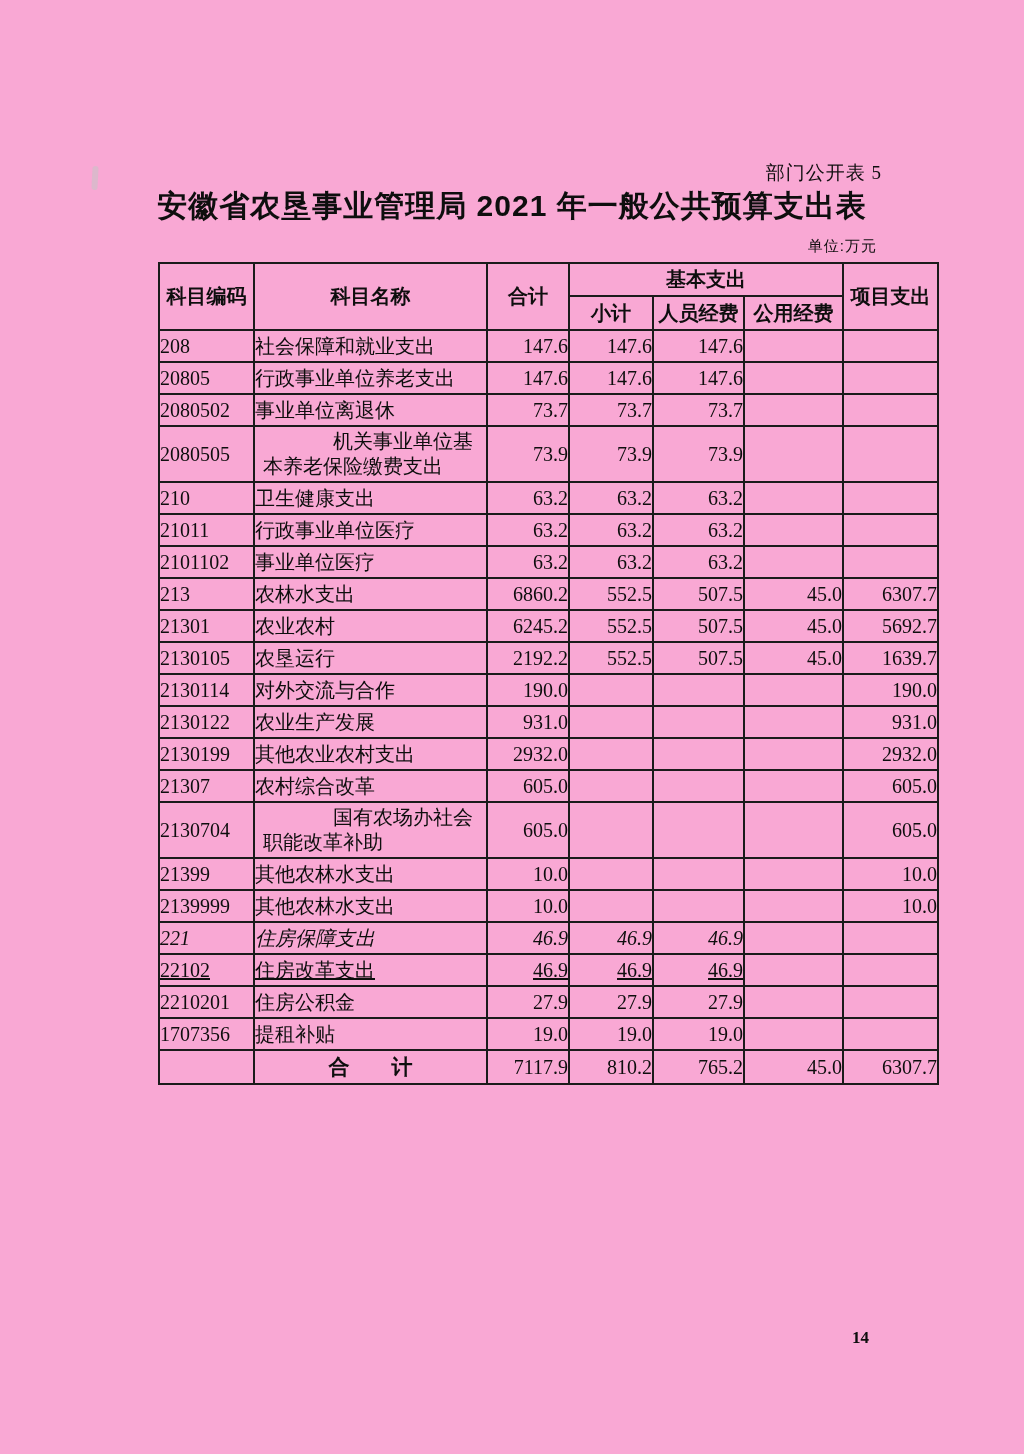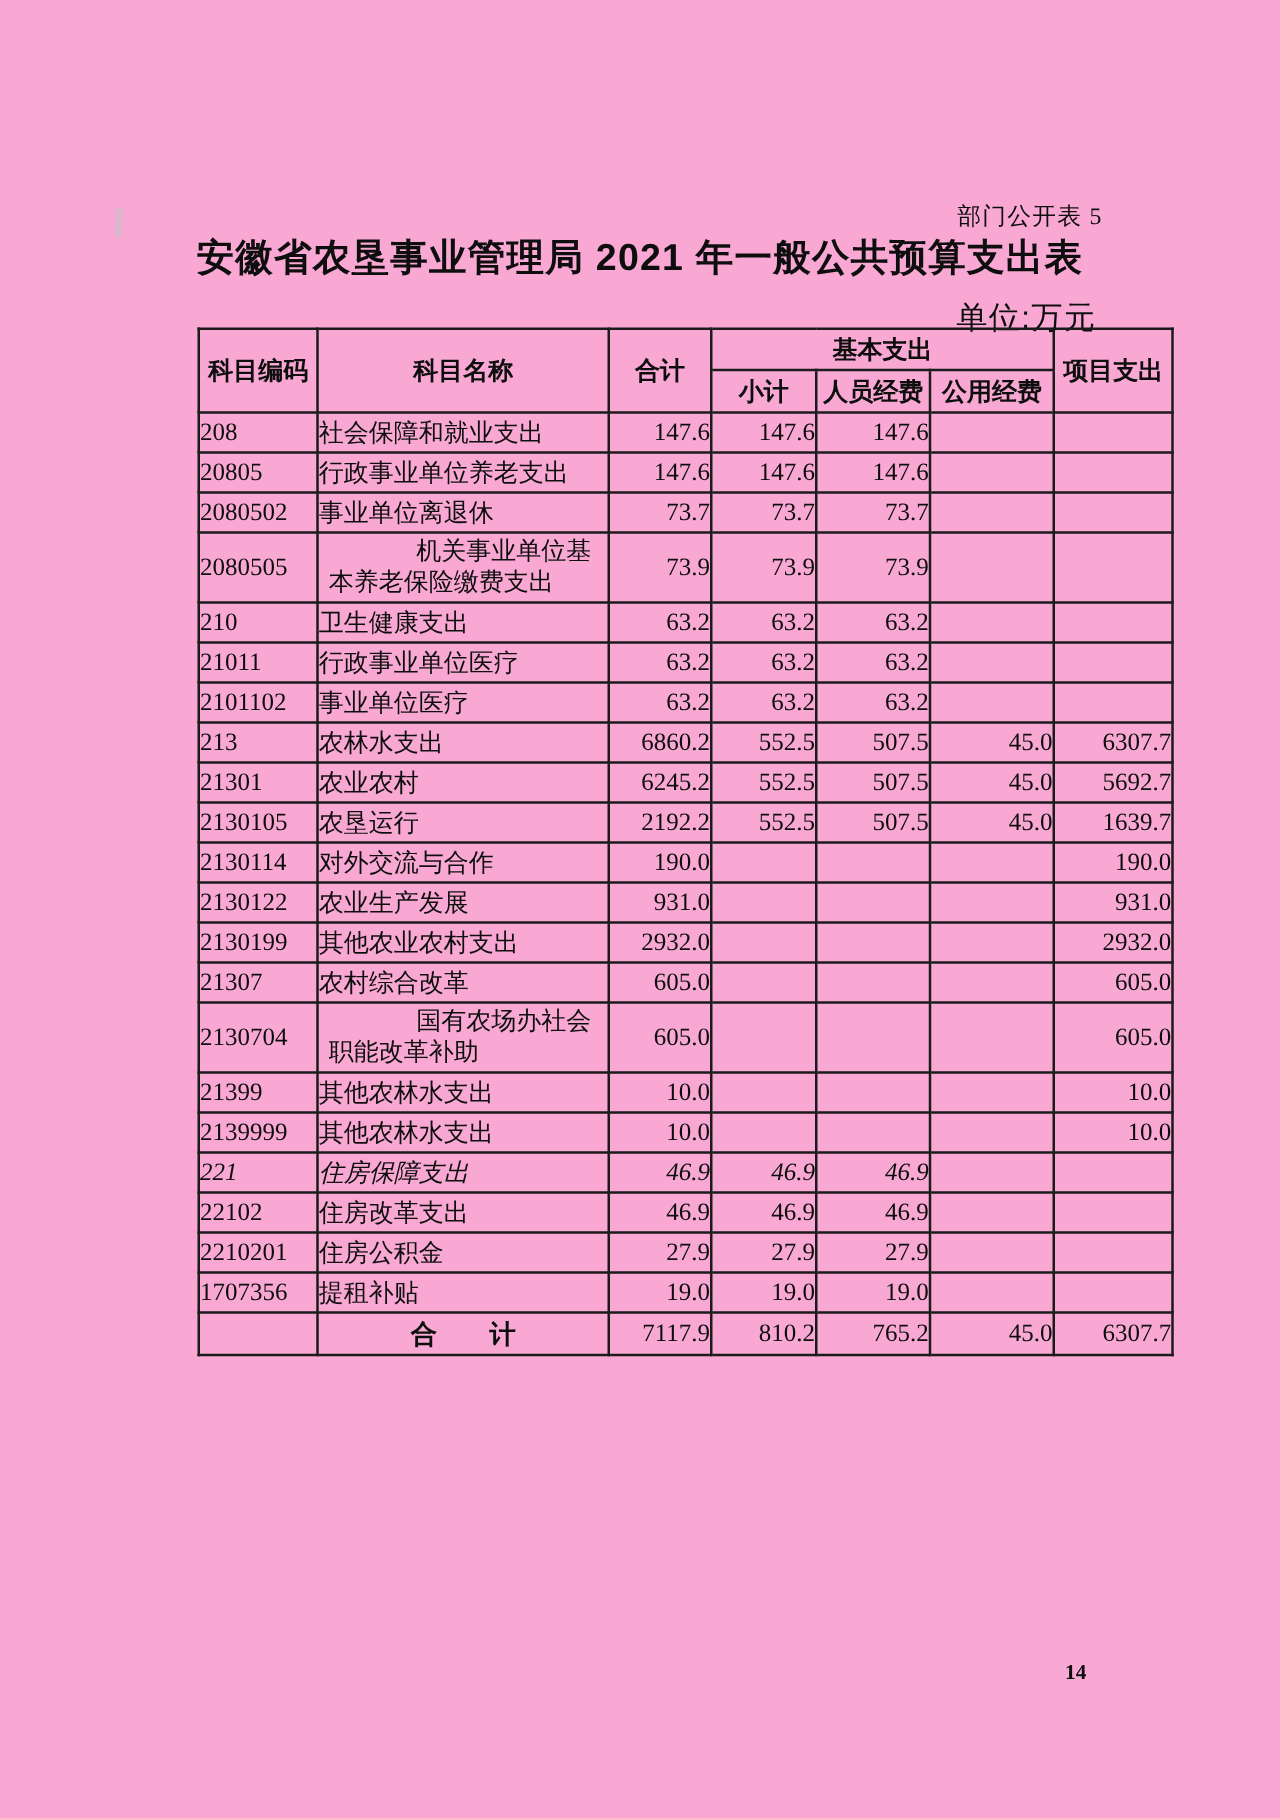--- a/index.html
+++ b/index.html
@@ -33,21 +33,21 @@
     text-align: center;
     font-family: "Liberation Sans", sans-serif;
     font-weight: bold;
     font-size: 30px;
     letter-spacing: 1px;
   }
   .unit-note {
     position: absolute;
     top: 237px;
     right: 147px;
-    font-size: 25px;
+    font-size: 15px;
     font-family: "Liberation Sans", sans-serif;
     letter-spacing: 1px;
   }
   table.budget {
     position: absolute;
     left: 158px;
     top: 262px;
     width: 779px;
     border-collapse: collapse;
     table-layout: fixed;
@@ -301,21 +301,21 @@
         </tr>
         <tr style="height: 32px; font-style: italic;">
           <td class="code">221</td>
           <td class="name ind0">住房保障支出</td>
           <td class="num">46.9</td>
           <td class="num">46.9</td>
           <td class="num">46.9</td>
           <td class="num"></td>
           <td class="num"></td>
         </tr>
-        <tr style="height: 32px;">
+        <tr style="height: 32px; text-decoration: underline;">
           <td class="code">22102</td>
           <td class="name ind1">住房改革支出</td>
           <td class="num">46.9</td>
           <td class="num">46.9</td>
           <td class="num">46.9</td>
           <td class="num"></td>
           <td class="num"></td>
         </tr>
         <tr style="height: 32px;">
           <td class="code">2210201</td>

